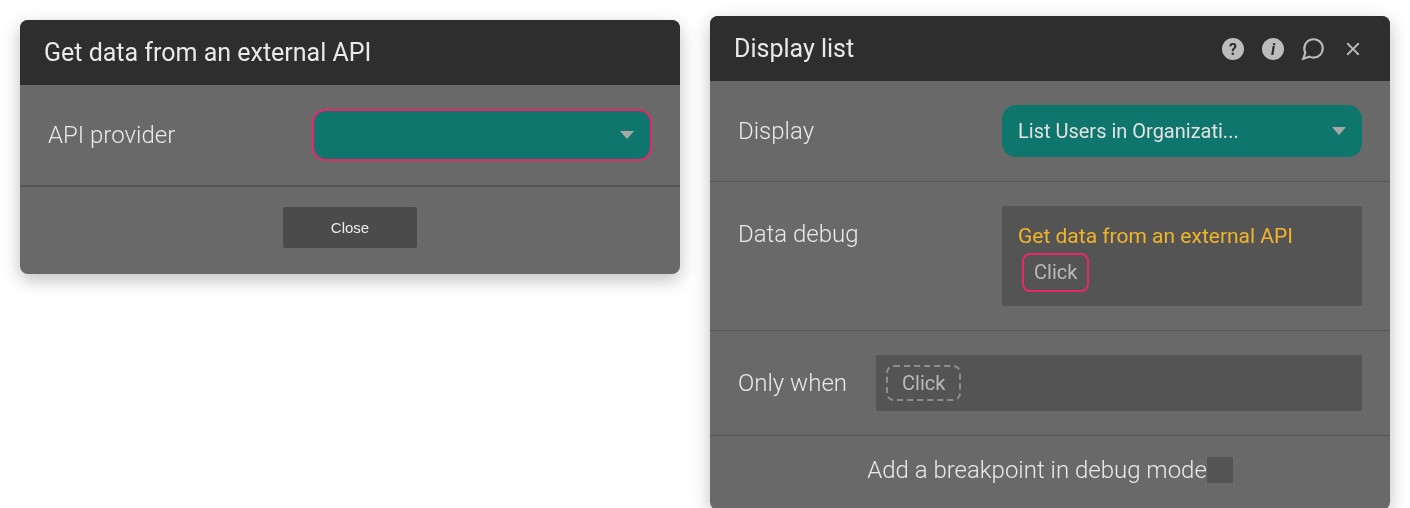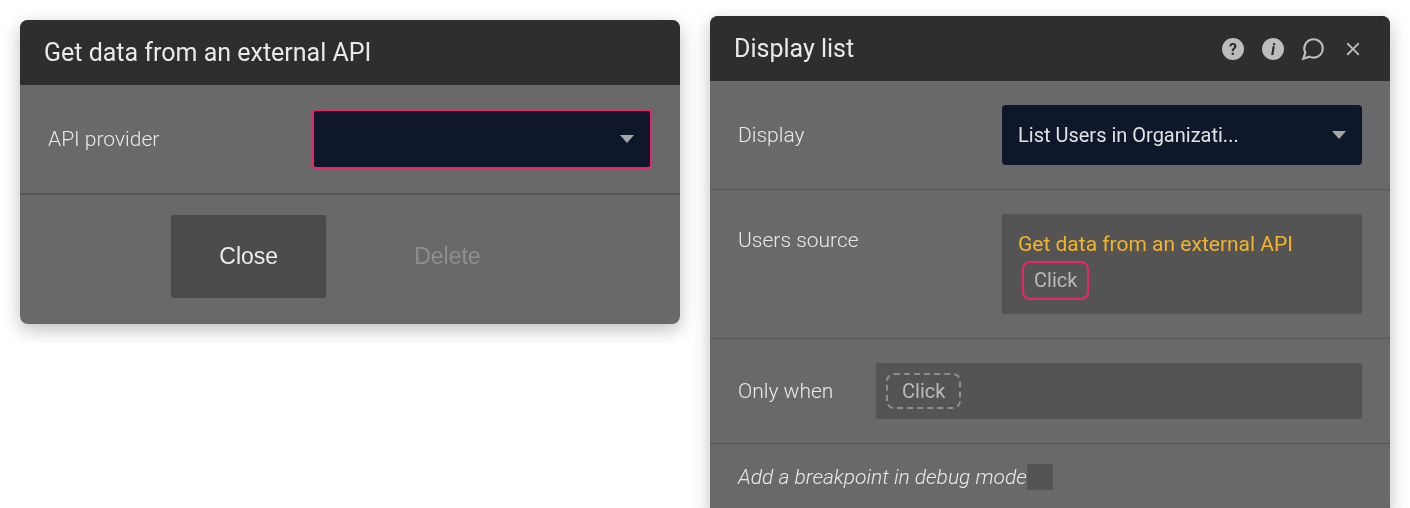--- a/index.html
+++ b/index.html
@@ -58,31 +58,31 @@
   .row {
     display: flex;
     align-items: center;
     padding: 24px 28px;
     border-bottom: 1px solid rgba(0,0,0,0.18);
     gap: 24px;
   }
   .row:last-child { border-bottom: none; }
   .row-label {
     color: #e9e9e9;
-    font-size: 21px;
+    font-size: 24px;
     font-weight: 300;
     width: 240px;
     flex-shrink: 0;
   }
   .dropdown {
     flex: 1;
-    height: 60px;
-    background: #0f172a;
+    height: 52px;
+    background: #0f766e;
     border: none;
-    border-radius: 4px;
+    border-radius: 14px;
     display: flex;
     align-items: center;
     justify-content: space-between;
     padding: 0 16px;
     cursor: pointer;
     position: relative;
   }
   .dropdown.highlighted {
     border: 2px solid #e6286a;
   }
@@ -103,22 +103,22 @@
     flex-shrink: 0;
   }
   .btn-row {
     display: flex;
     gap: 40px;
     padding: 20px 28px 26px 28px;
     justify-content: center;
     border-top: 1px solid rgba(0,0,0,0.18);
   }
   .btn {
-    font-size: 23px;
-    padding: 28px 48px;
+    font-size: 15px;
+    padding: 12px 48px;
     border-radius: 2px;
     cursor: pointer;
     border: none;
     background: transparent;
     text-align: center;
   }
   .btn-primary {
     background: #4b4b4b;
     color: #ececec;
   }
@@ -173,23 +173,22 @@
     border: 2px dashed #8e8e8e;
     border-radius: 8px;
     padding: 4px 14px;
     color: #b9b9b9;
     font-size: 20px;
     cursor: pointer;
   }
   .row-breakpoint {
     display: flex;
     align-items: center;
-    justify-content: flex-start;
+    justify-content: center;
     padding: 20px 28px 26px 28px;
-    font-style: italic;
   }
   .checkbox {
     width: 26px;
     height: 26px;
     background: #555454;
     cursor: pointer;
     flex-shrink: 0;
   }
   .ds-row { align-items: flex-start; }
   .ds-row .row-label { padding-top: 14px; }
@@ -204,21 +203,20 @@
   <div class="panel-body">
     <div class="row">
       <div class="row-label">API provider</div>
       <div class="dropdown highlighted">
         <span class="dd-text"></span>
         <span class="caret"></span>
       </div>
     </div>
     <div class="btn-row">
       <button class="btn btn-primary">Close</button>
-      <button class="btn btn-secondary">Delete</button>
     </div>
   </div>
 </div>
 
 <div class="panel panel-right">
   <div class="panel-header">
     <div class="title">Display list</div>
     <div class="header-icons">
       <span class="hicon">
         <svg viewBox="0 0 24 24" width="24" height="24" fill="currentColor">
@@ -248,21 +246,21 @@
 
     <div class="row">
       <div class="row-label">Display</div>
       <div class="dropdown">
         <span class="dd-text">List Users in Organizati...</span>
         <span class="caret"></span>
       </div>
     </div>
 
     <div class="row ds-row">
-      <div class="row-label">Users source</div>
+      <div class="row-label">Data debug</div>
       <div class="expr-box">
         <span class="expr-text">Get data from an external API</span>
         <span class="click-pill">Click</span>
       </div>
     </div>
 
     <div class="row-inline">
       <div class="row-label">Only when</div>
       <div class="only-when-box">
         <span class="dashed-pill">Click</span>

